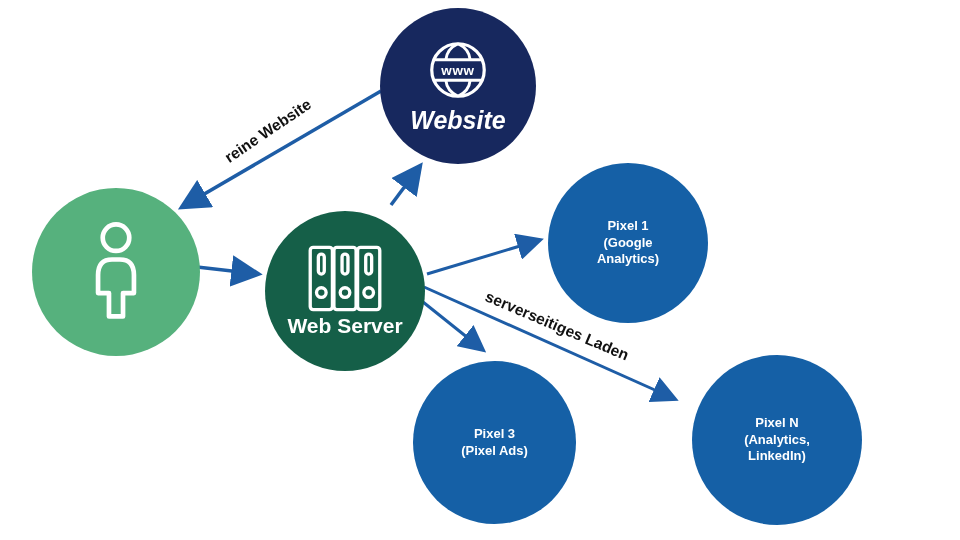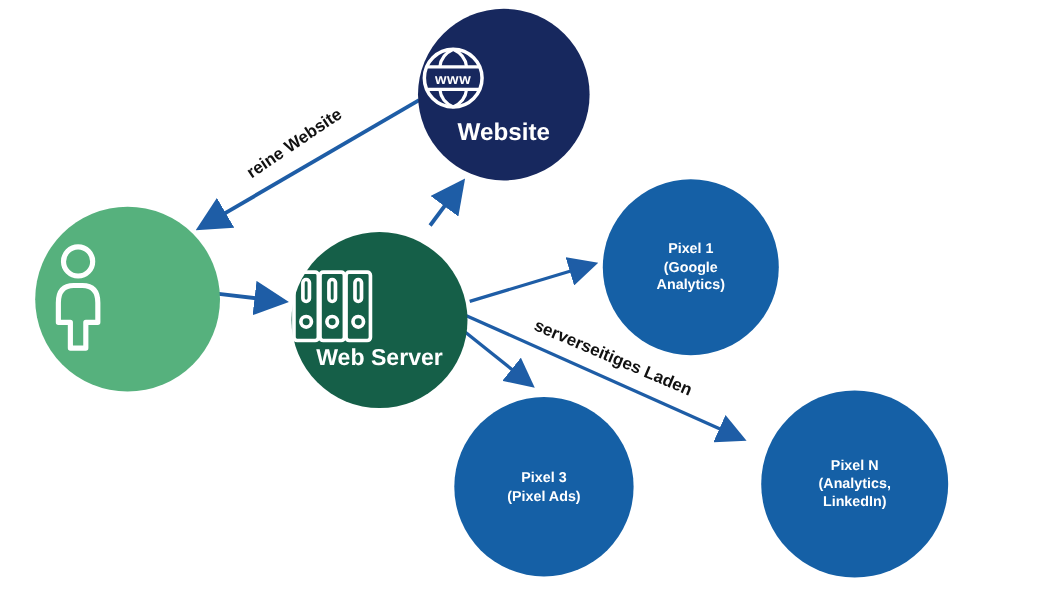--- a/index.html
+++ b/index.html
@@ -8,33 +8,34 @@
     width:960px;height:540px;
     background:#ffffff;
     overflow:hidden;
     font-family:"Liberation Sans", sans-serif;
   }
   .node{
     position:absolute;
     border-radius:50%;
     display:flex;
     flex-direction:column;
+    align-items:center;
     justify-content:center;
     text-align:center;
     color:#ffffff;
     font-weight:bold;
   }
   .node-user{left:32px;top:188px;width:168px;height:168px;background:#56b17d;}
   .node-website{left:380px;top:8px;width:156px;height:156px;background:#17285e;gap:4px;}
   .node-webserver{left:265px;top:211px;width:160px;height:160px;background:#155f48;gap:2px;}
   .node-pixel{background:#1560a6;font-size:13px;line-height:1.3;}
   .node-pixel1{left:548px;top:163px;width:160px;height:160px;}
   .node-pixel2{left:413px;top:361px;width:163px;height:163px;}
   .node-pixelN{left:692px;top:355px;width:170px;height:170px;}
-  .node-website .node-label{font-size:22px;}
+  .node-website .node-label{font-size:25px;font-style:italic;}
   .node-webserver .node-label{font-size:21px;}
   .edges{position:absolute;left:0;top:0;width:960px;height:540px;}
   .edge{stroke:#1e5da6;fill:none;}
   .edge-label{
     position:absolute;
     color:#111111;
     font-weight:bold;
     font-size:15.5px;
     white-space:nowrap;
   }

